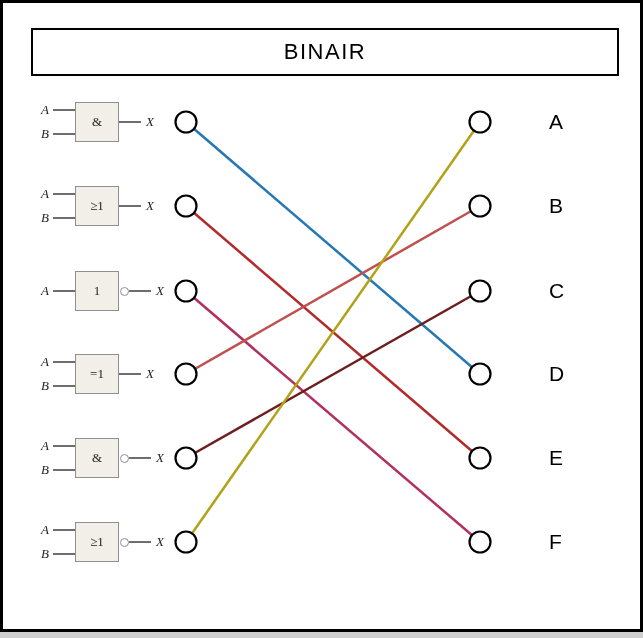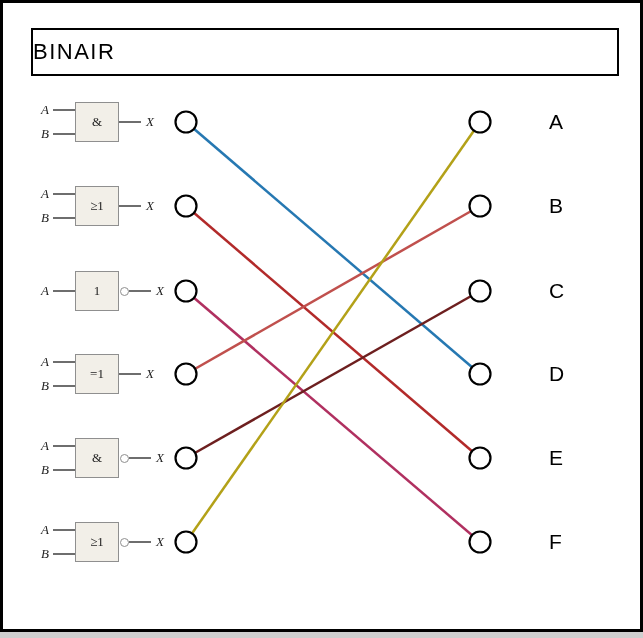--- a/index.html
+++ b/index.html
@@ -21,20 +21,21 @@
     box-sizing: border-box;
   }
   .title-box {
     position: absolute;
     left: 28px; top: 25px;
     width: 588px; height: 48px;
     border: 2px solid #000000;
     box-sizing: border-box;
     display: flex;
     align-items: center;
+    justify-content: center;
     font-size: 22px;
     letter-spacing: 1.5px;
     color: #000000;
     background: #ffffff;
   }
   
   .gate {
     position: absolute;
     left: 32px;
     height: 60px;

